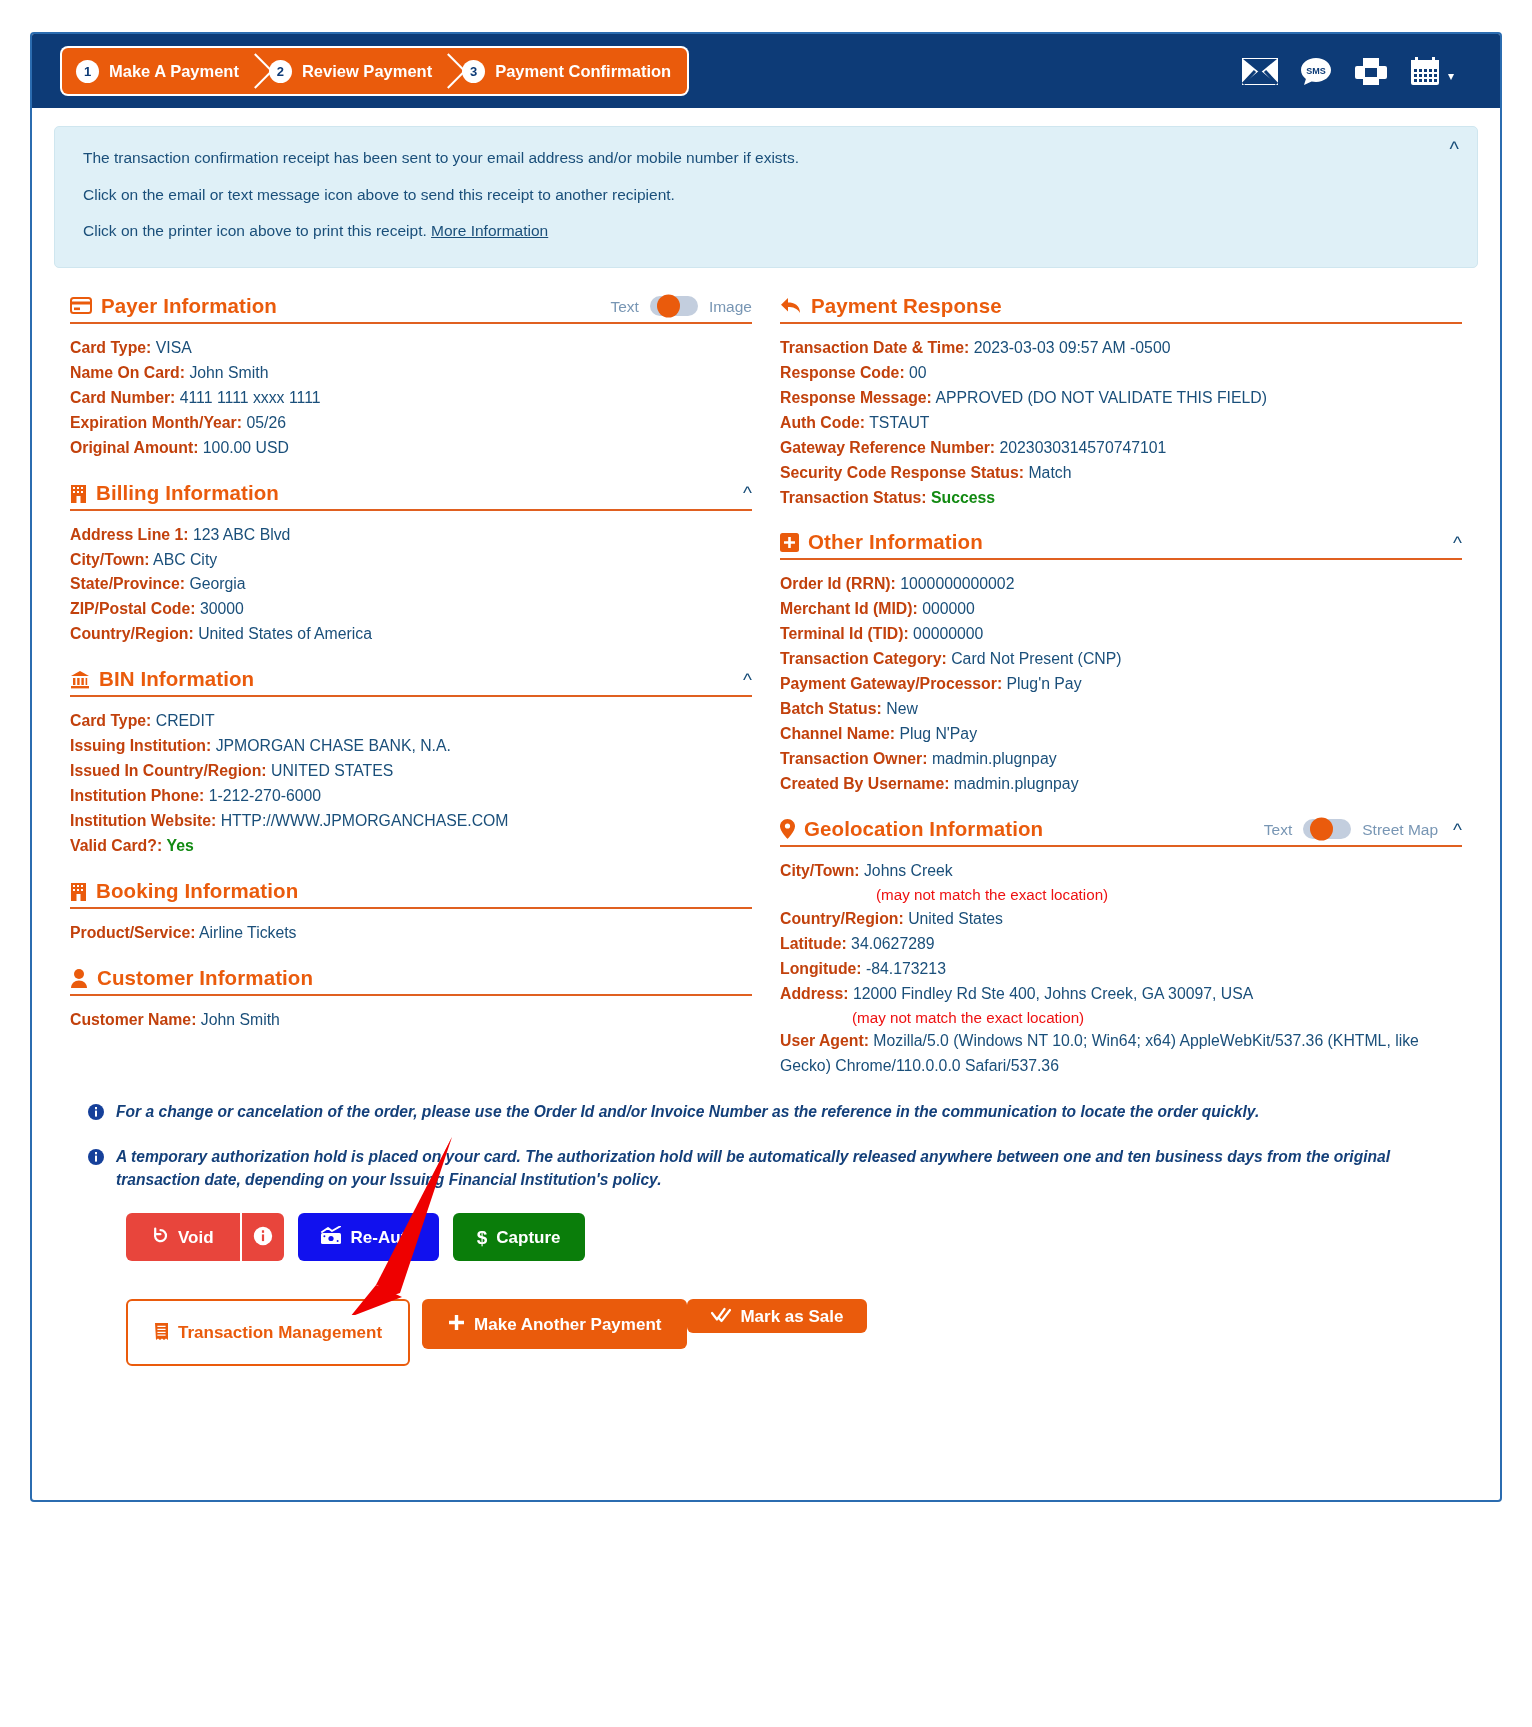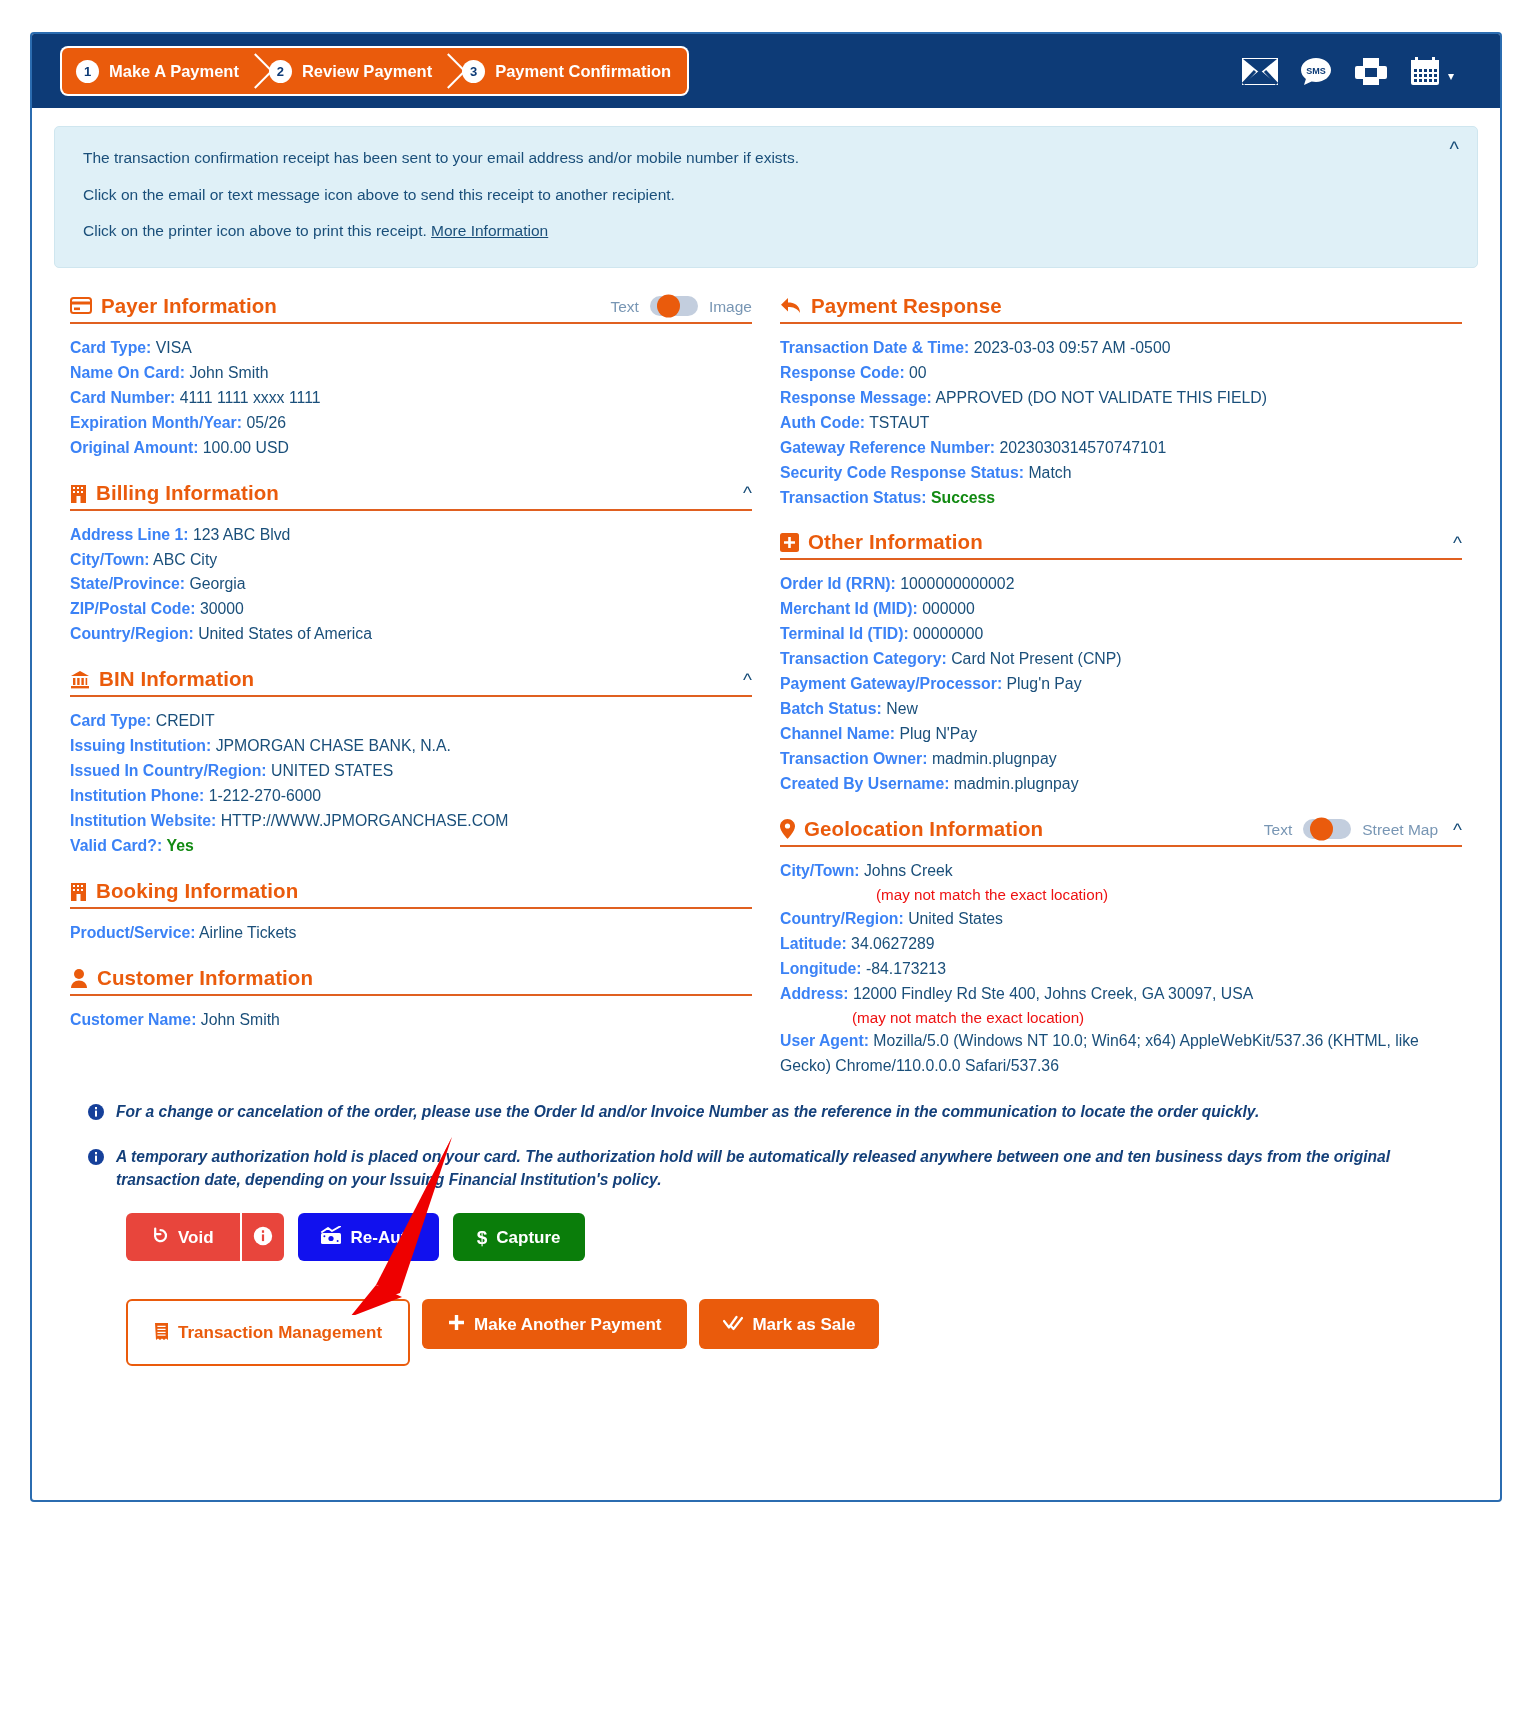--- a/index.html
+++ b/index.html
@@ -181,21 +181,21 @@
     margin-left: 4px;
   }
 
   .fields { padding-top: 12px; }
   .fld {
     font-size: 15.8px;
     color: #16406e;
     line-height: 1.58;
     white-space: normal;
   }
-  .fld .k { font-weight: 700; color: #3b82f6; }
+  .fld .k { font-weight: 700; color: #c2410c; }
   .fld .v { font-weight: 400; color: #1a4f7a; }
   .v.green { color: #128a12; font-weight: 700; }
   .subnote {
     color: #ee1111;
     font-size: 15.2px;
     padding-left: 96px;
     line-height: 1.5;
   }
   .subnote.addr { padding-left: 72px; }
 
@@ -244,21 +244,21 @@
   .btn-reauth { background: #1111ee; margin-left: 14px; padding: 0 22px; }
   .btn-capture { background: #0a7d0a; margin-left: 14px; padding: 0 24px; }
   .btn-txnmgmt {
     background: #ffffff;
     color: #ea5b0c;
     border: 2px solid #ea5b0c;
     padding: 0 26px;
     height: 67px;
   }
   .btn-another { background: #ea5b0c; margin-left: 12px; padding: 0 26px; height: 50px; }
-  .btn-marksale { background: #ea5b0c; margin-left: 12px; padding: 0 24px; height: 50px; }
+  .btn-marksale { background: #ea5b0c; margin-left: 0; padding: 0 24px; height: 34px; }
 
   
   .arrow {
     position: absolute;
     left: 330px; top: 1135px;
     width: 130px; height: 180px;
     pointer-events: none;
   }
 </style>
 </head>

